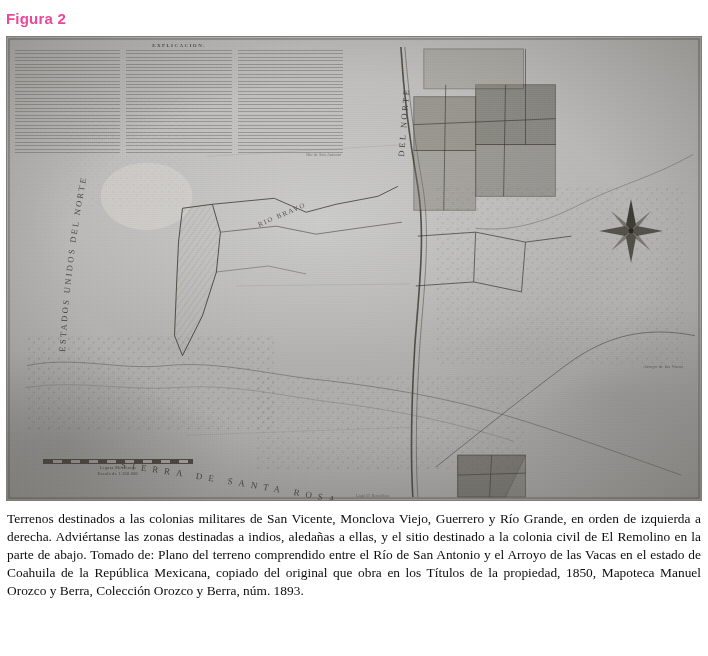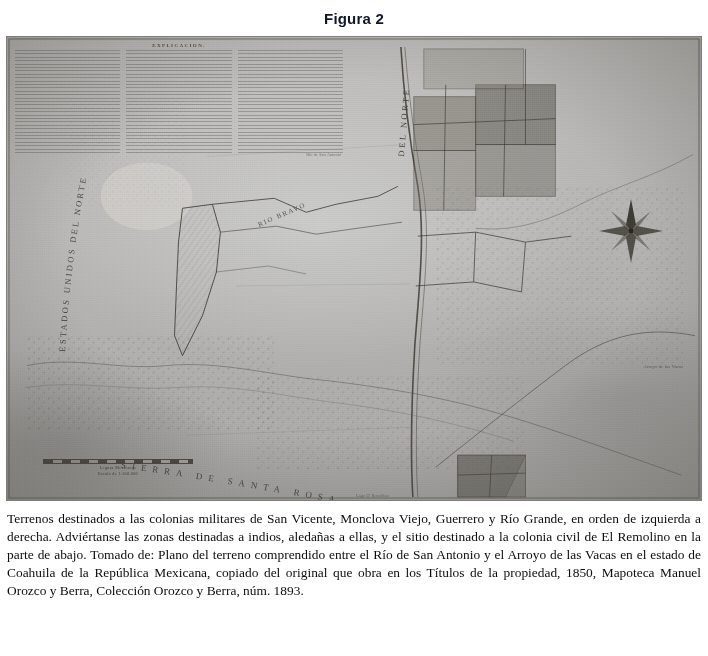--- a/index.html
+++ b/index.html
@@ -15,27 +15,26 @@
     overflow: hidden;
   }
   .page {
     width: 708px;
     height: 656px;
     position: relative;
     box-sizing: border-box;
     padding: 0 6px;
   }
   .figure-title {
-    text-align: center;
     font-family: "Liberation Sans", sans-serif;
     font-weight: bold;
     font-size: 15px;
     letter-spacing: 0.2px;
     margin: 10px 0 9px 0;
-    color: #0f172a;
+    color: #ec4899;
   }
   .figure-frame {
     position: relative;
     width: 696px;
     height: 465px;
     margin: 0 auto;
     border: 1px solid #7d7d7d;
     box-sizing: border-box;
     overflow: hidden;
     background: #b9b6ae;

